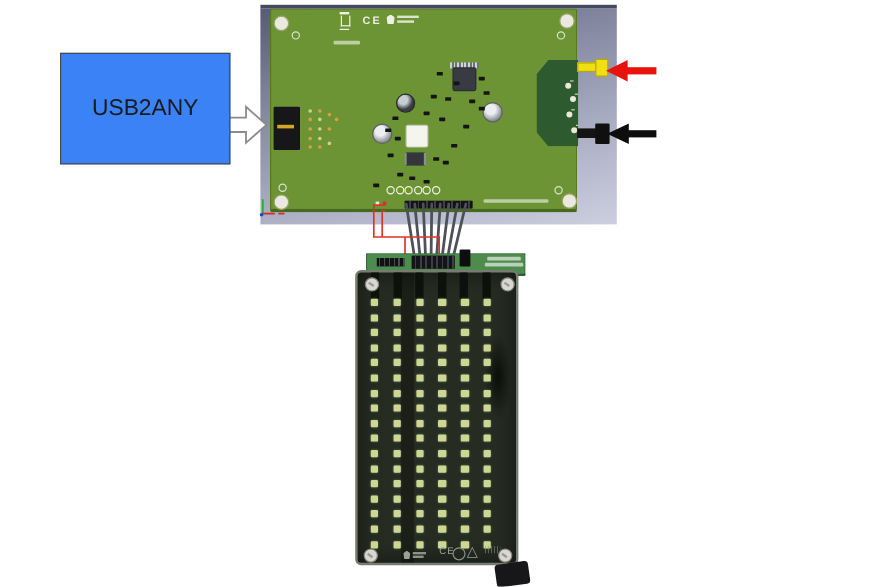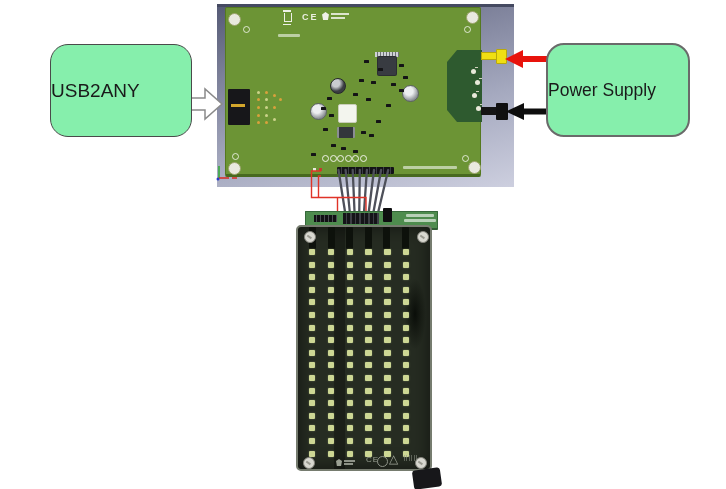--- a/index.html
+++ b/index.html
@@ -1,20 +1,20 @@
 <!DOCTYPE html>
 <html style="--pcb-green: #6c9435; --connector-green: #2e5a2f; --backdrop-top: #565b76; --backdrop-bottom: #cdcfdf; --power-positive: #e8130c; --power-negative: #0d0d0d; --plug-yellow: #f0df12; --led-color: #cdd794; --panel-dark: #262c22; --led-strip-green: #4e8c4e; --wire-dark: #4e505a; --wire-red: #e03328;"><head>
 <meta charset="utf-8">
 <style>
   html,body{margin:0;padding:0;background:#ffffff;}
   body{font-family:"Liberation Sans",sans-serif;}
   .stage{position:relative;width:726px;height:489px;background:#fff;overflow:hidden;}
 
   
-  .diagram-box{position:absolute;background:#86efac;display:flex;align-items:center;justify-content:flex-start;color:#1a1a1a;border-radius:18px;}
+  .diagram-box{position:absolute;background:#3b82f6;display:flex;align-items:center;justify-content:center;color:#1a1a1a;}
   .box-usb2any{left:50px;top:44px;width:140px;height:91px;border:1.6px solid #4a4a4a;font-size:19px;}
   .box-power{left:546px;top:43px;width:140px;height:90px;border:2px solid #6a6a6a;font-size:17.5px;}
 
   
   .backdrop{position:absolute;left:217px;top:4px;width:297px;height:180px;
     background:linear-gradient(165deg,#565b76 0%,#7d819a 28%,#a5a9bf 62%,#cdcfdf 100%);
     border-top:3px solid #454a61;}
 
   
   .main-pcb{position:absolute;left:225px;top:7px;width:256px;height:170px;
@@ -234,23 +234,20 @@
       <line x1="219" y1="166" x2="219" y2="178" stroke="#2faa35" stroke-width="1.5"></line>
       <line x1="219" y1="178" x2="229" y2="178" stroke="#d82a20" stroke-width="1.5"></line>
       <line x1="232" y1="178" x2="237" y2="178" stroke="#d82a20" stroke-width="1.5"></line>
       <circle cx="218" cy="179" r="1.5" fill="#2a3bc8"></circle>
     </g>
   </svg>
 
   <div class="diagram-box box-usb2any">
     <span>USB2ANY</span>
   </div>
-  <div class="diagram-box box-power">
-    <span>Power Supply</span>
-  </div>
 
   <div class="led-strip">
     <div class="strip-hdr-left"></div>
     <div class="strip-hdr-main"></div>
     <div class="strip-jumper"></div>
     <div class="strip-text-bar" style="left:100px;top:2px;width:28px;"></div>
     <div class="strip-text-bar" style="left:98px;top:7px;width:32px;"></div>
   </div>
   <div class="led-panel"></div>
   <div class="panel-streak" style="left:334px;top:227px;width:11px;height:242px;"></div>

